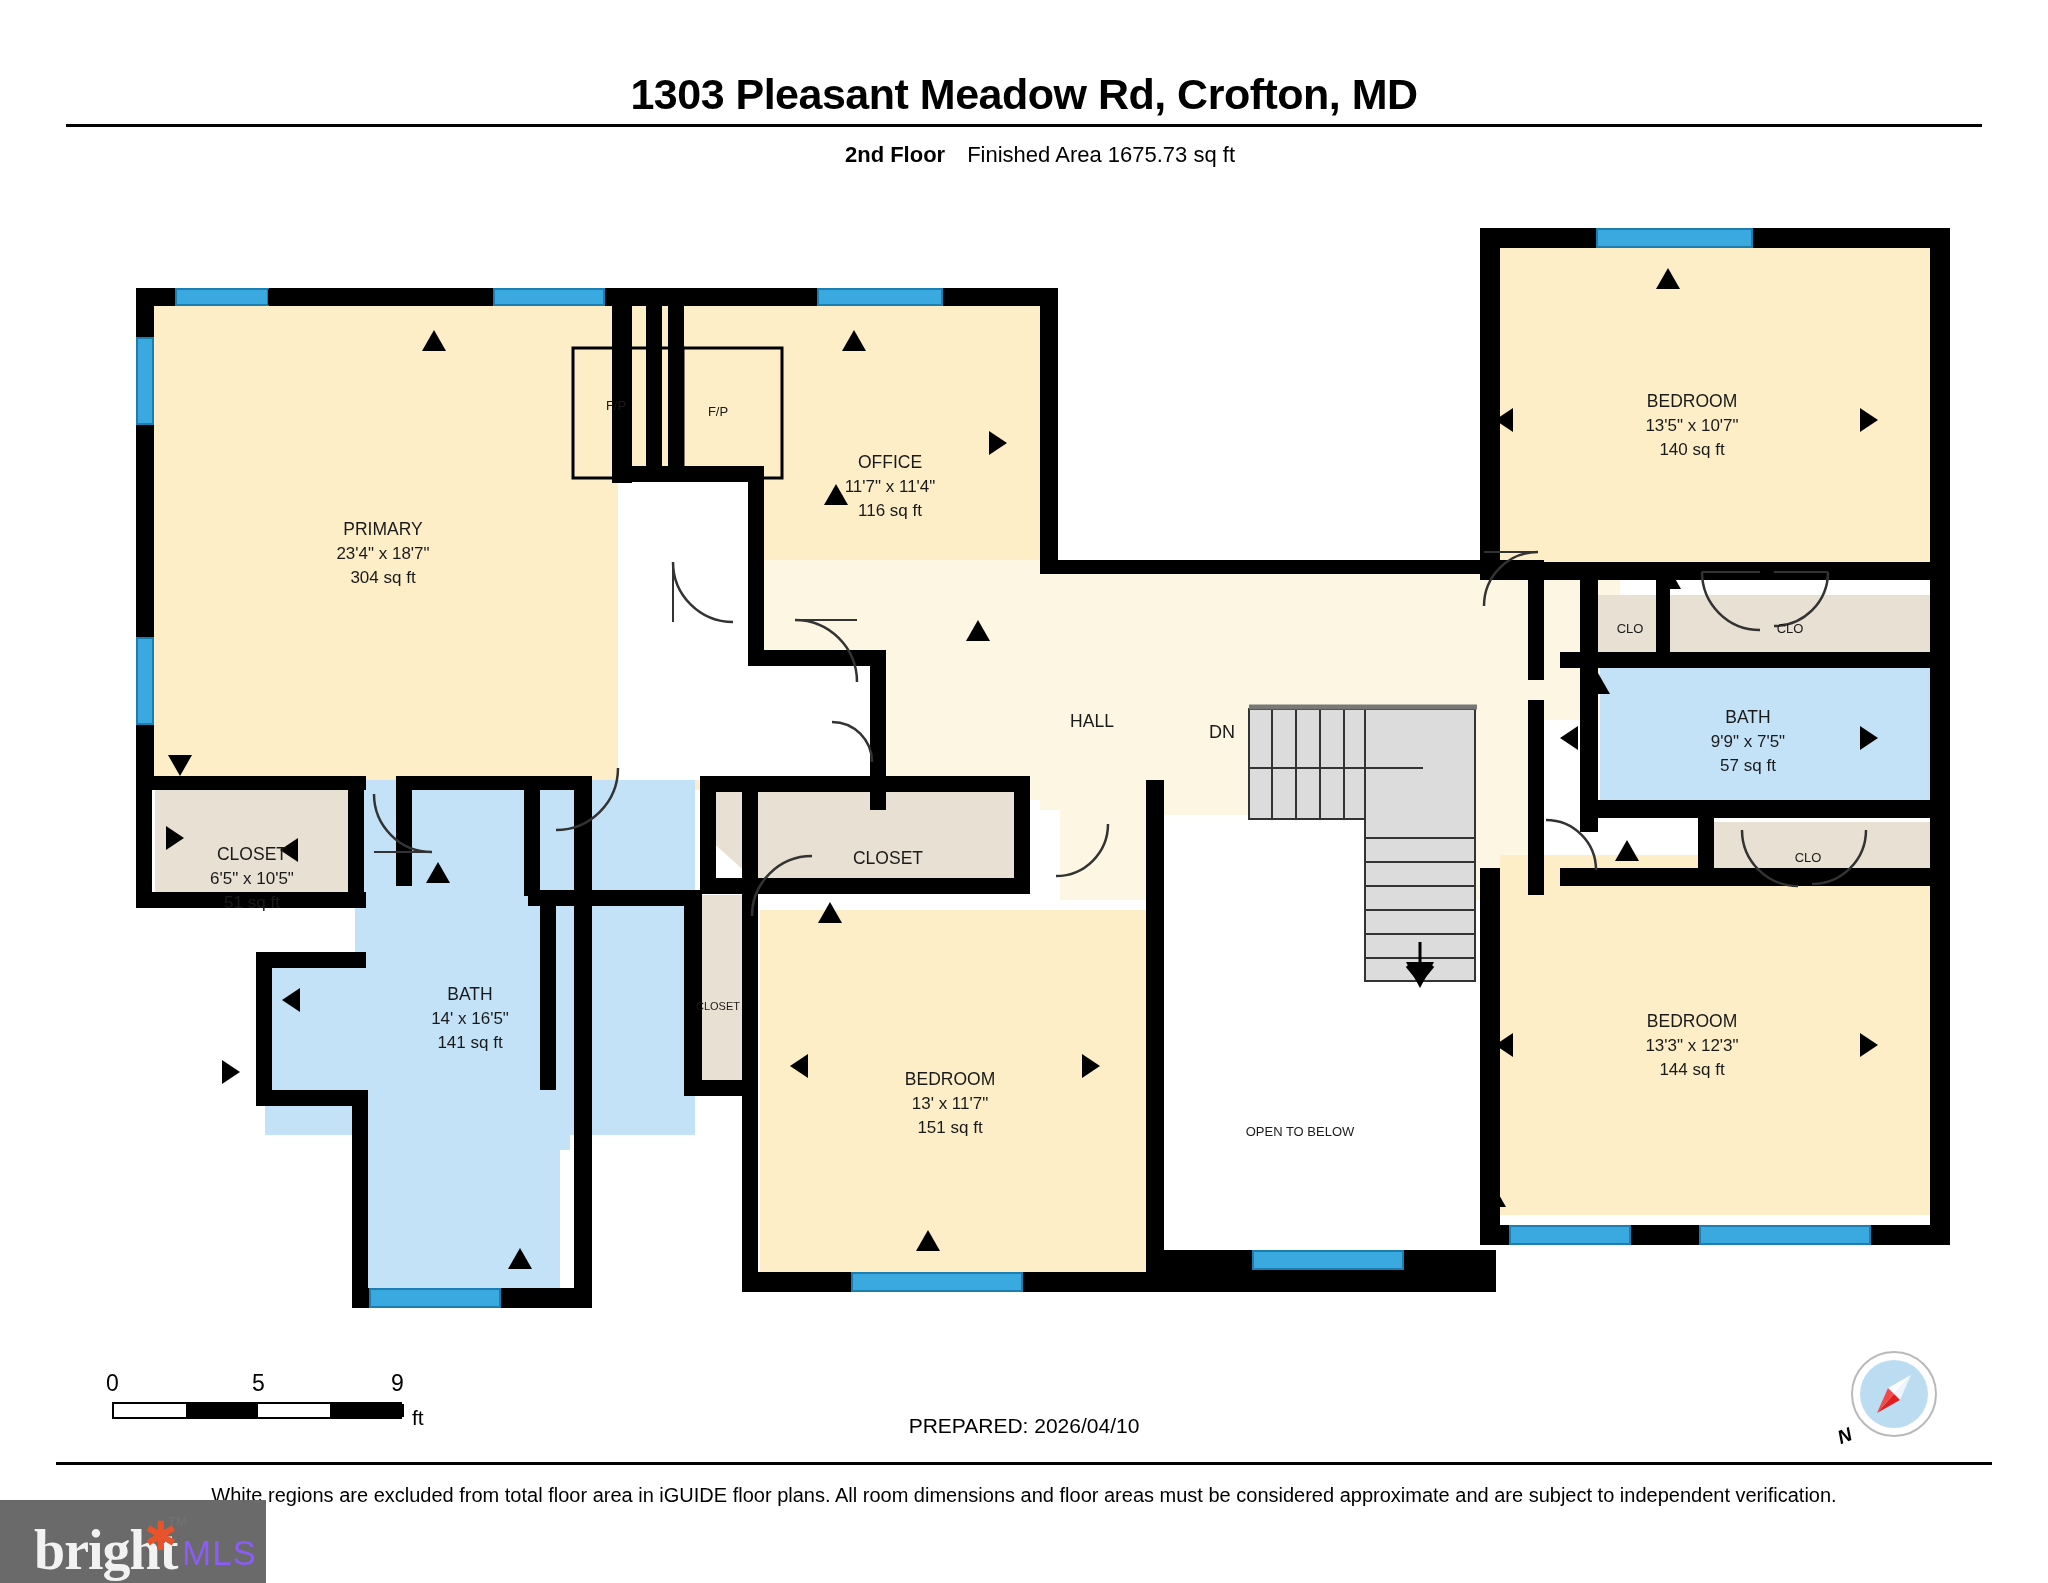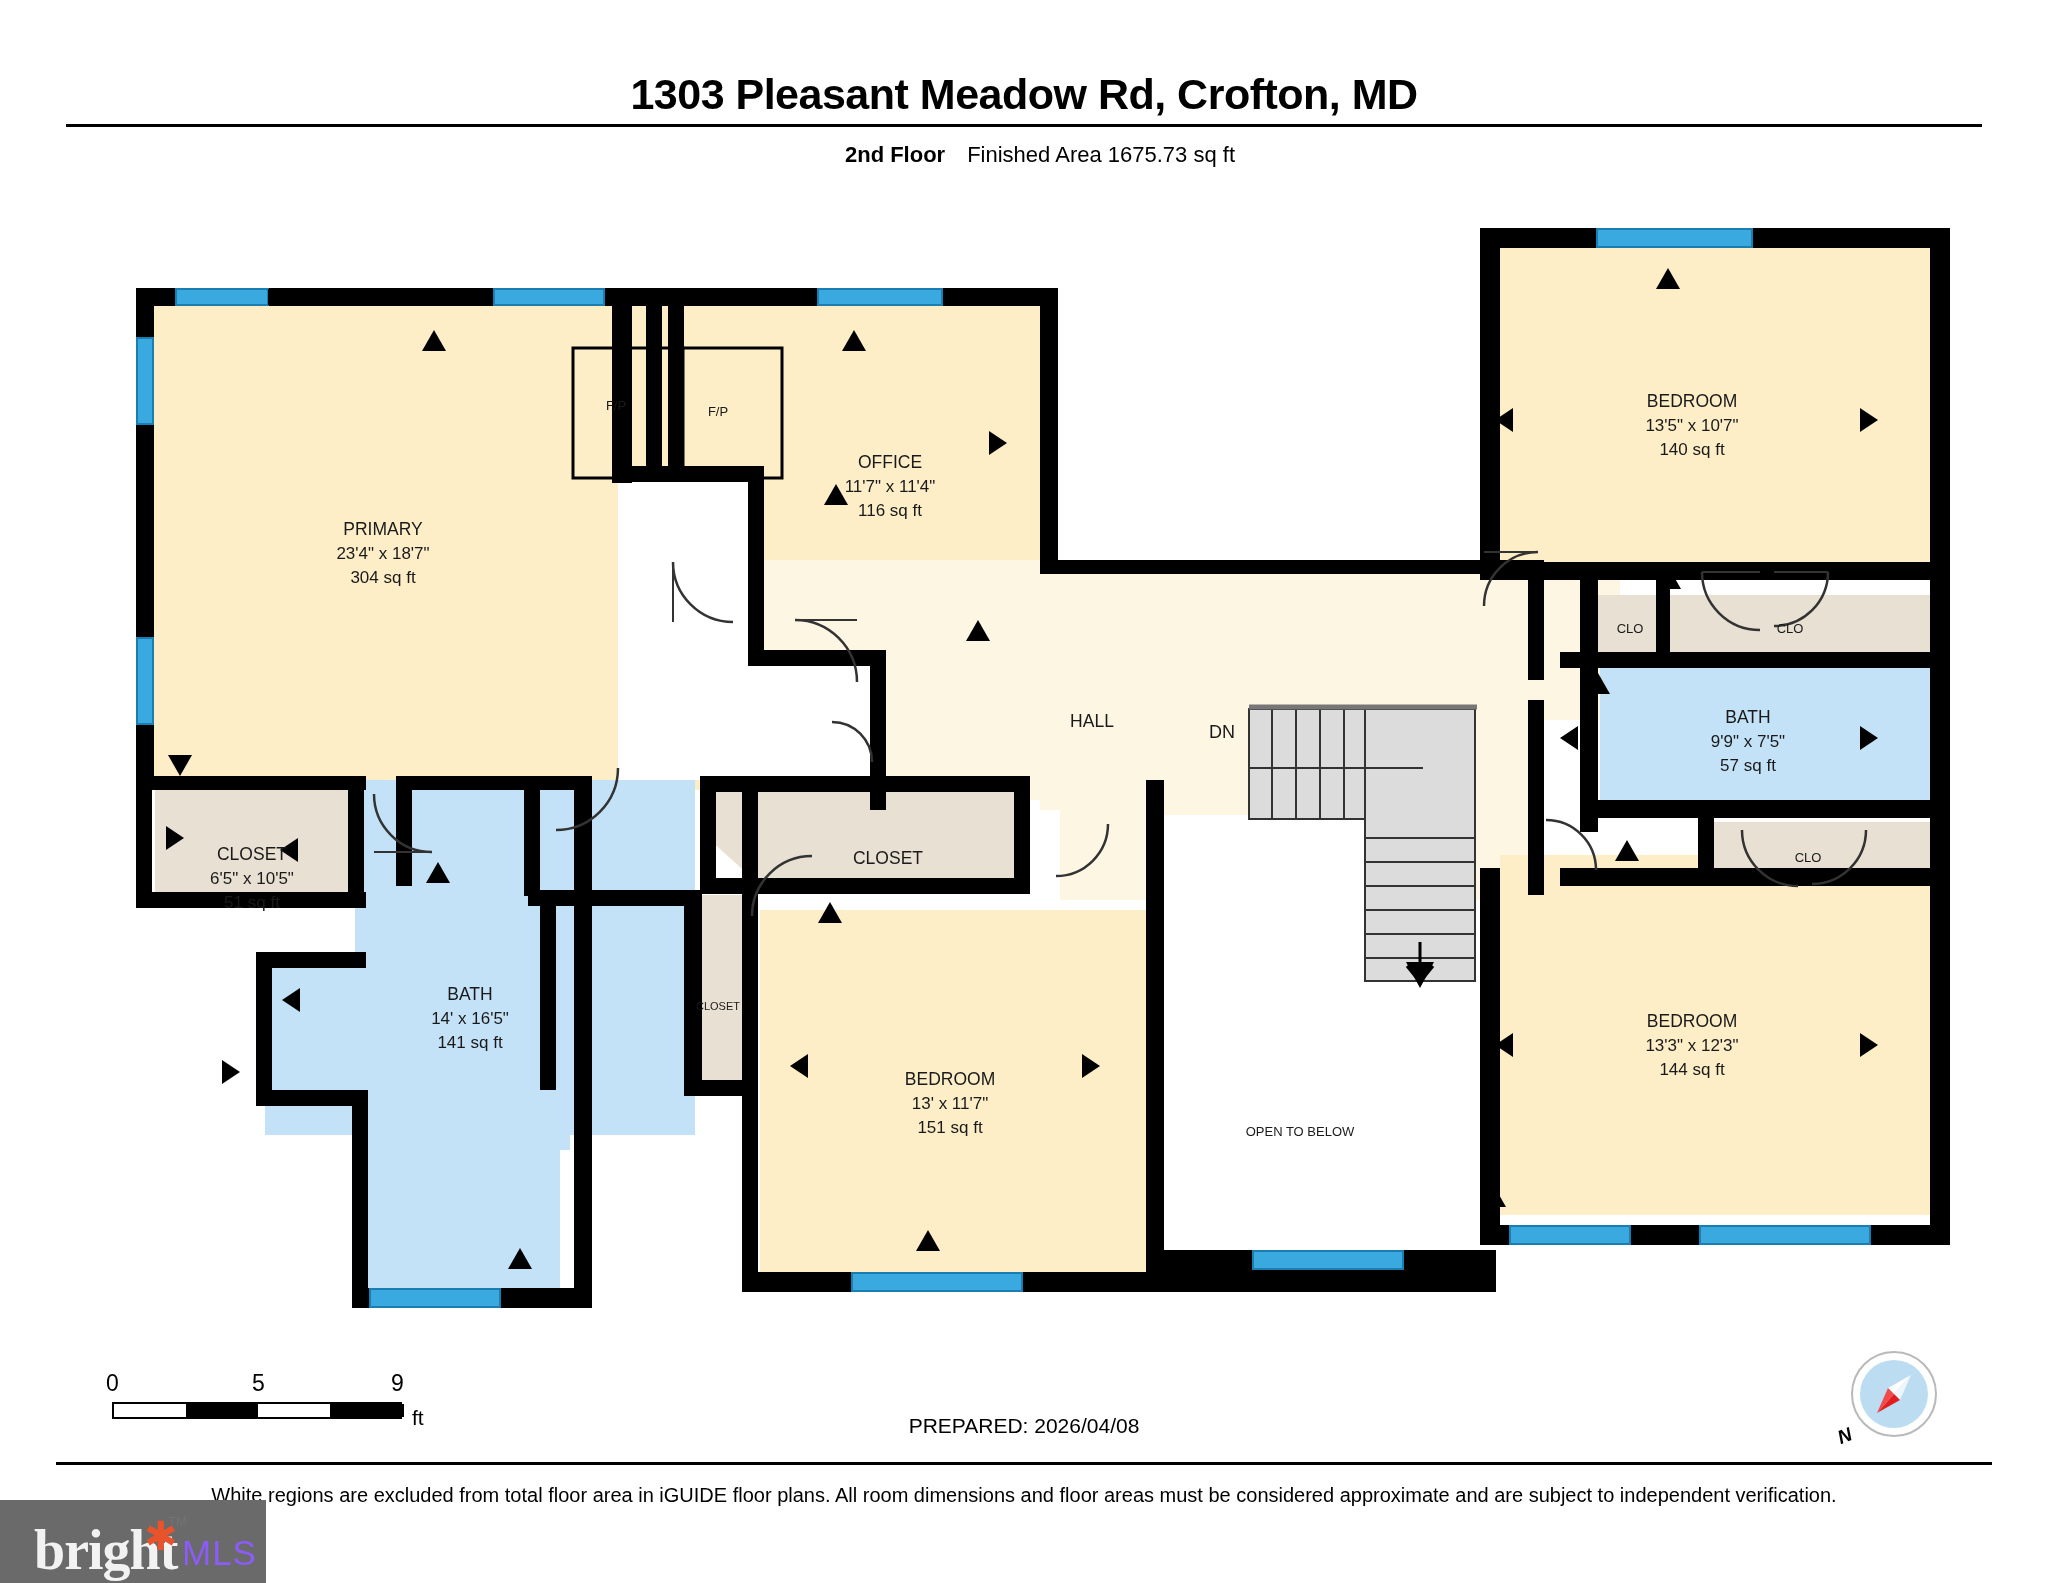--- a/index.html
+++ b/index.html
@@ -320,21 +320,21 @@
 
 <div id="scalebar">
   <div class="sbseg" style="left:72px;width:72px;"></div>
   <div class="sbseg" style="left:216px;width:74px;"></div>
 </div>
 <div class="sbnum" style="left:106px;top:1370px;">0</div>
 <div class="sbnum" style="left:252px;top:1370px;">5</div>
 <div class="sbnum" style="left:391px;top:1370px;">9</div>
 <div id="ftlabel">ft</div>
 
-<div id="prepared">PREPARED: 2026/04/08</div>
+<div id="prepared">PREPARED: 2026/04/10</div>
 <div id="foot-rule"></div>
 <div id="disclaimer">White regions are excluded from total floor area in iGUIDE floor plans. All room dimensions and floor areas must be considered approximate and are subject to independent verification.</div>
 
 <div id="compass">
   <svg width="92" height="92" viewBox="0 0 92 92" xmlns="http://www.w3.org/2000/svg">
     <circle cx="46" cy="46" r="42" fill="#ffffff" stroke="#b9b9b9" stroke-width="2"></circle>
     <circle cx="46" cy="46" r="34" fill="#bcdcf2"></circle>
     <polygon points="63,27 46,46 40,40" fill="#ffffff"></polygon>
     <polygon points="63,27 46,46 52,52" fill="#eef6fc"></polygon>
     <polygon points="29,65 46,46 52,52" fill="#e31e1e"></polygon>

